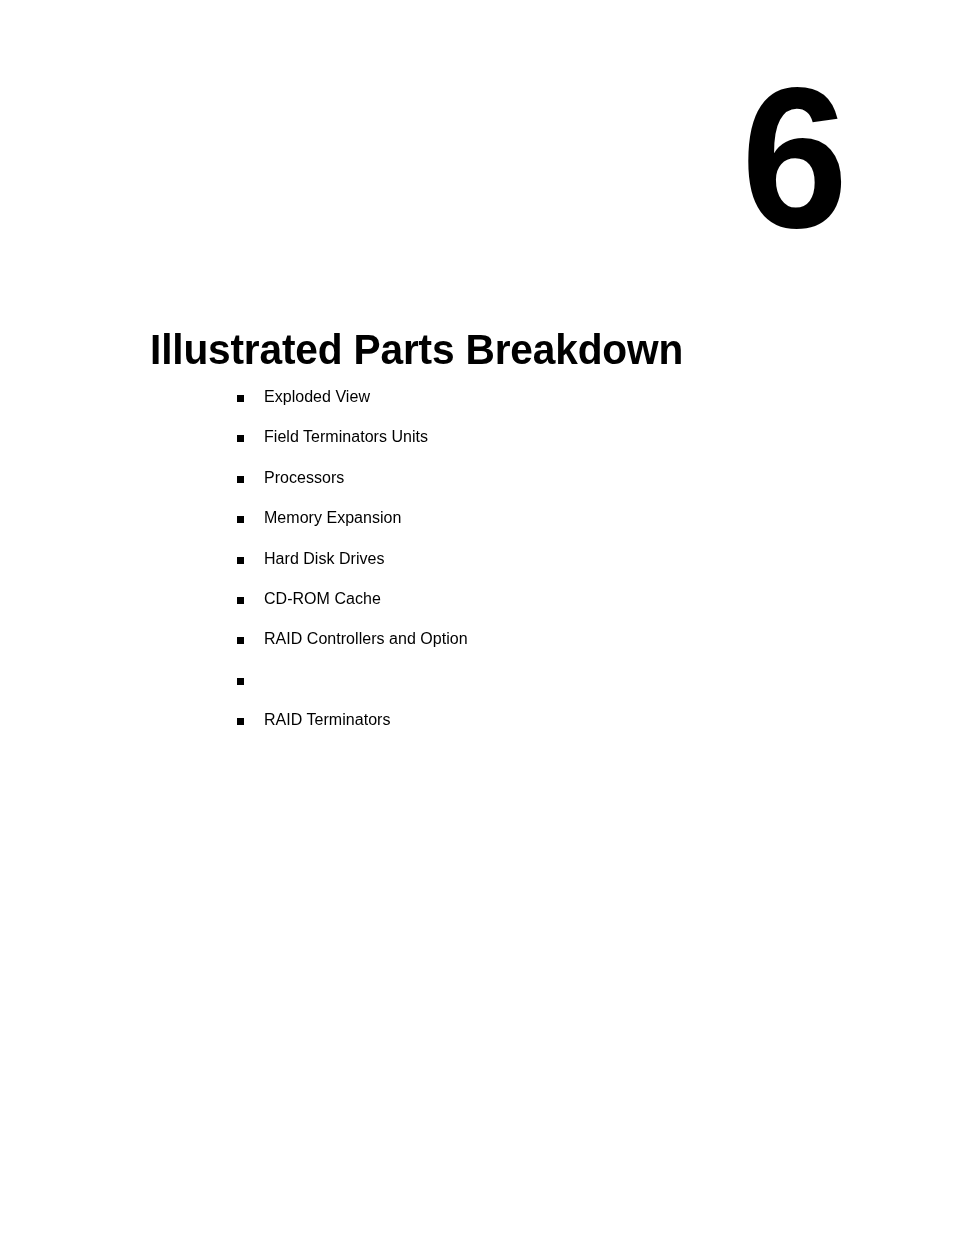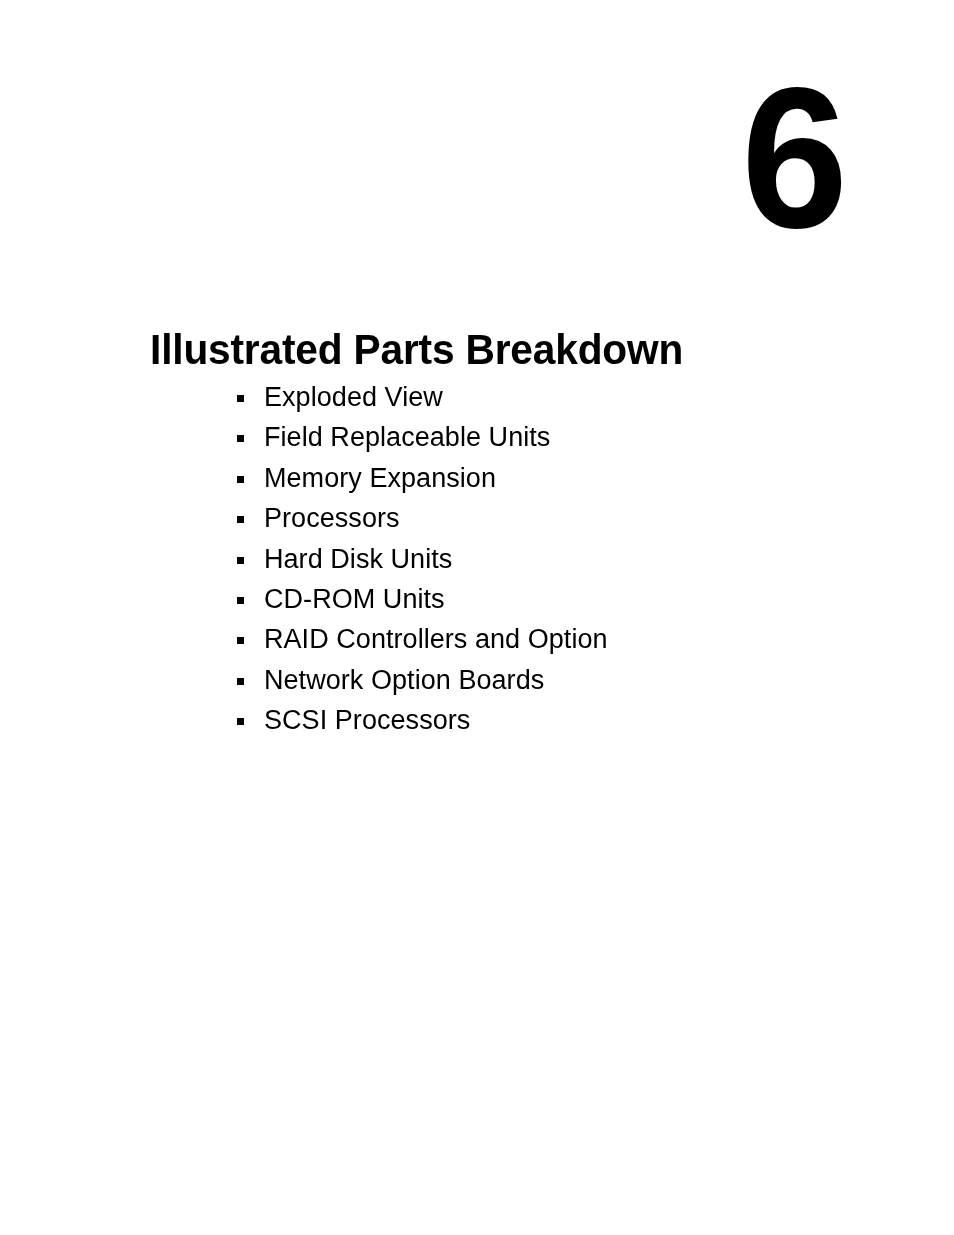--- a/index.html
+++ b/index.html
@@ -82,21 +82,21 @@
     left: 0;
     top: 12px;
     width: 7px;
     height: 7px;
     background: #000000;
     display: block;
   }
   .topic-label {
     font-family: "Liberation Sans", sans-serif;
     font-weight: normal;
-    font-size: 27px;
+    font-size: 16px;
     line-height: 28px;
     color: #000000;
     white-space: nowrap;
     letter-spacing: 0.002em;
   }
 </style>
 </head>
 <body>
 
 <div class="page">
@@ -105,45 +105,44 @@
 
   <h1 class="chapter-title">Illustrated Parts Breakdown</h1>
 
   <ul class="topic-list">
       <li class="topic-item">
         <span class="topic-bullet"></span>
         <span class="topic-label">Exploded View</span>
       </li>
       <li class="topic-item">
         <span class="topic-bullet"></span>
-        <span class="topic-label">Field Replaceable Units</span>
+        <span class="topic-label">Field Terminators Units</span>
+      </li>
+      <li class="topic-item">
+        <span class="topic-bullet"></span>
+        <span class="topic-label">Processors</span>
       </li>
       <li class="topic-item">
         <span class="topic-bullet"></span>
         <span class="topic-label">Memory Expansion</span>
       </li>
       <li class="topic-item">
         <span class="topic-bullet"></span>
-        <span class="topic-label">Processors</span>
+        <span class="topic-label">Hard Disk Drives</span>
       </li>
       <li class="topic-item">
         <span class="topic-bullet"></span>
-        <span class="topic-label">Hard Disk Units</span>
-      </li>
-      <li class="topic-item">
-        <span class="topic-bullet"></span>
-        <span class="topic-label">CD-ROM Units</span>
+        <span class="topic-label">CD-ROM Cache</span>
       </li>
       <li class="topic-item">
         <span class="topic-bullet"></span>
         <span class="topic-label">RAID Controllers and Option</span>
       </li>
       <li class="topic-item">
         <span class="topic-bullet"></span>
-        <span class="topic-label">Network Option Boards</span>
       </li>
       <li class="topic-item">
         <span class="topic-bullet"></span>
-        <span class="topic-label">SCSI Processors</span>
+        <span class="topic-label">RAID Terminators</span>
       </li>
     </ul>
 
 </div>
 
 </body></html>

